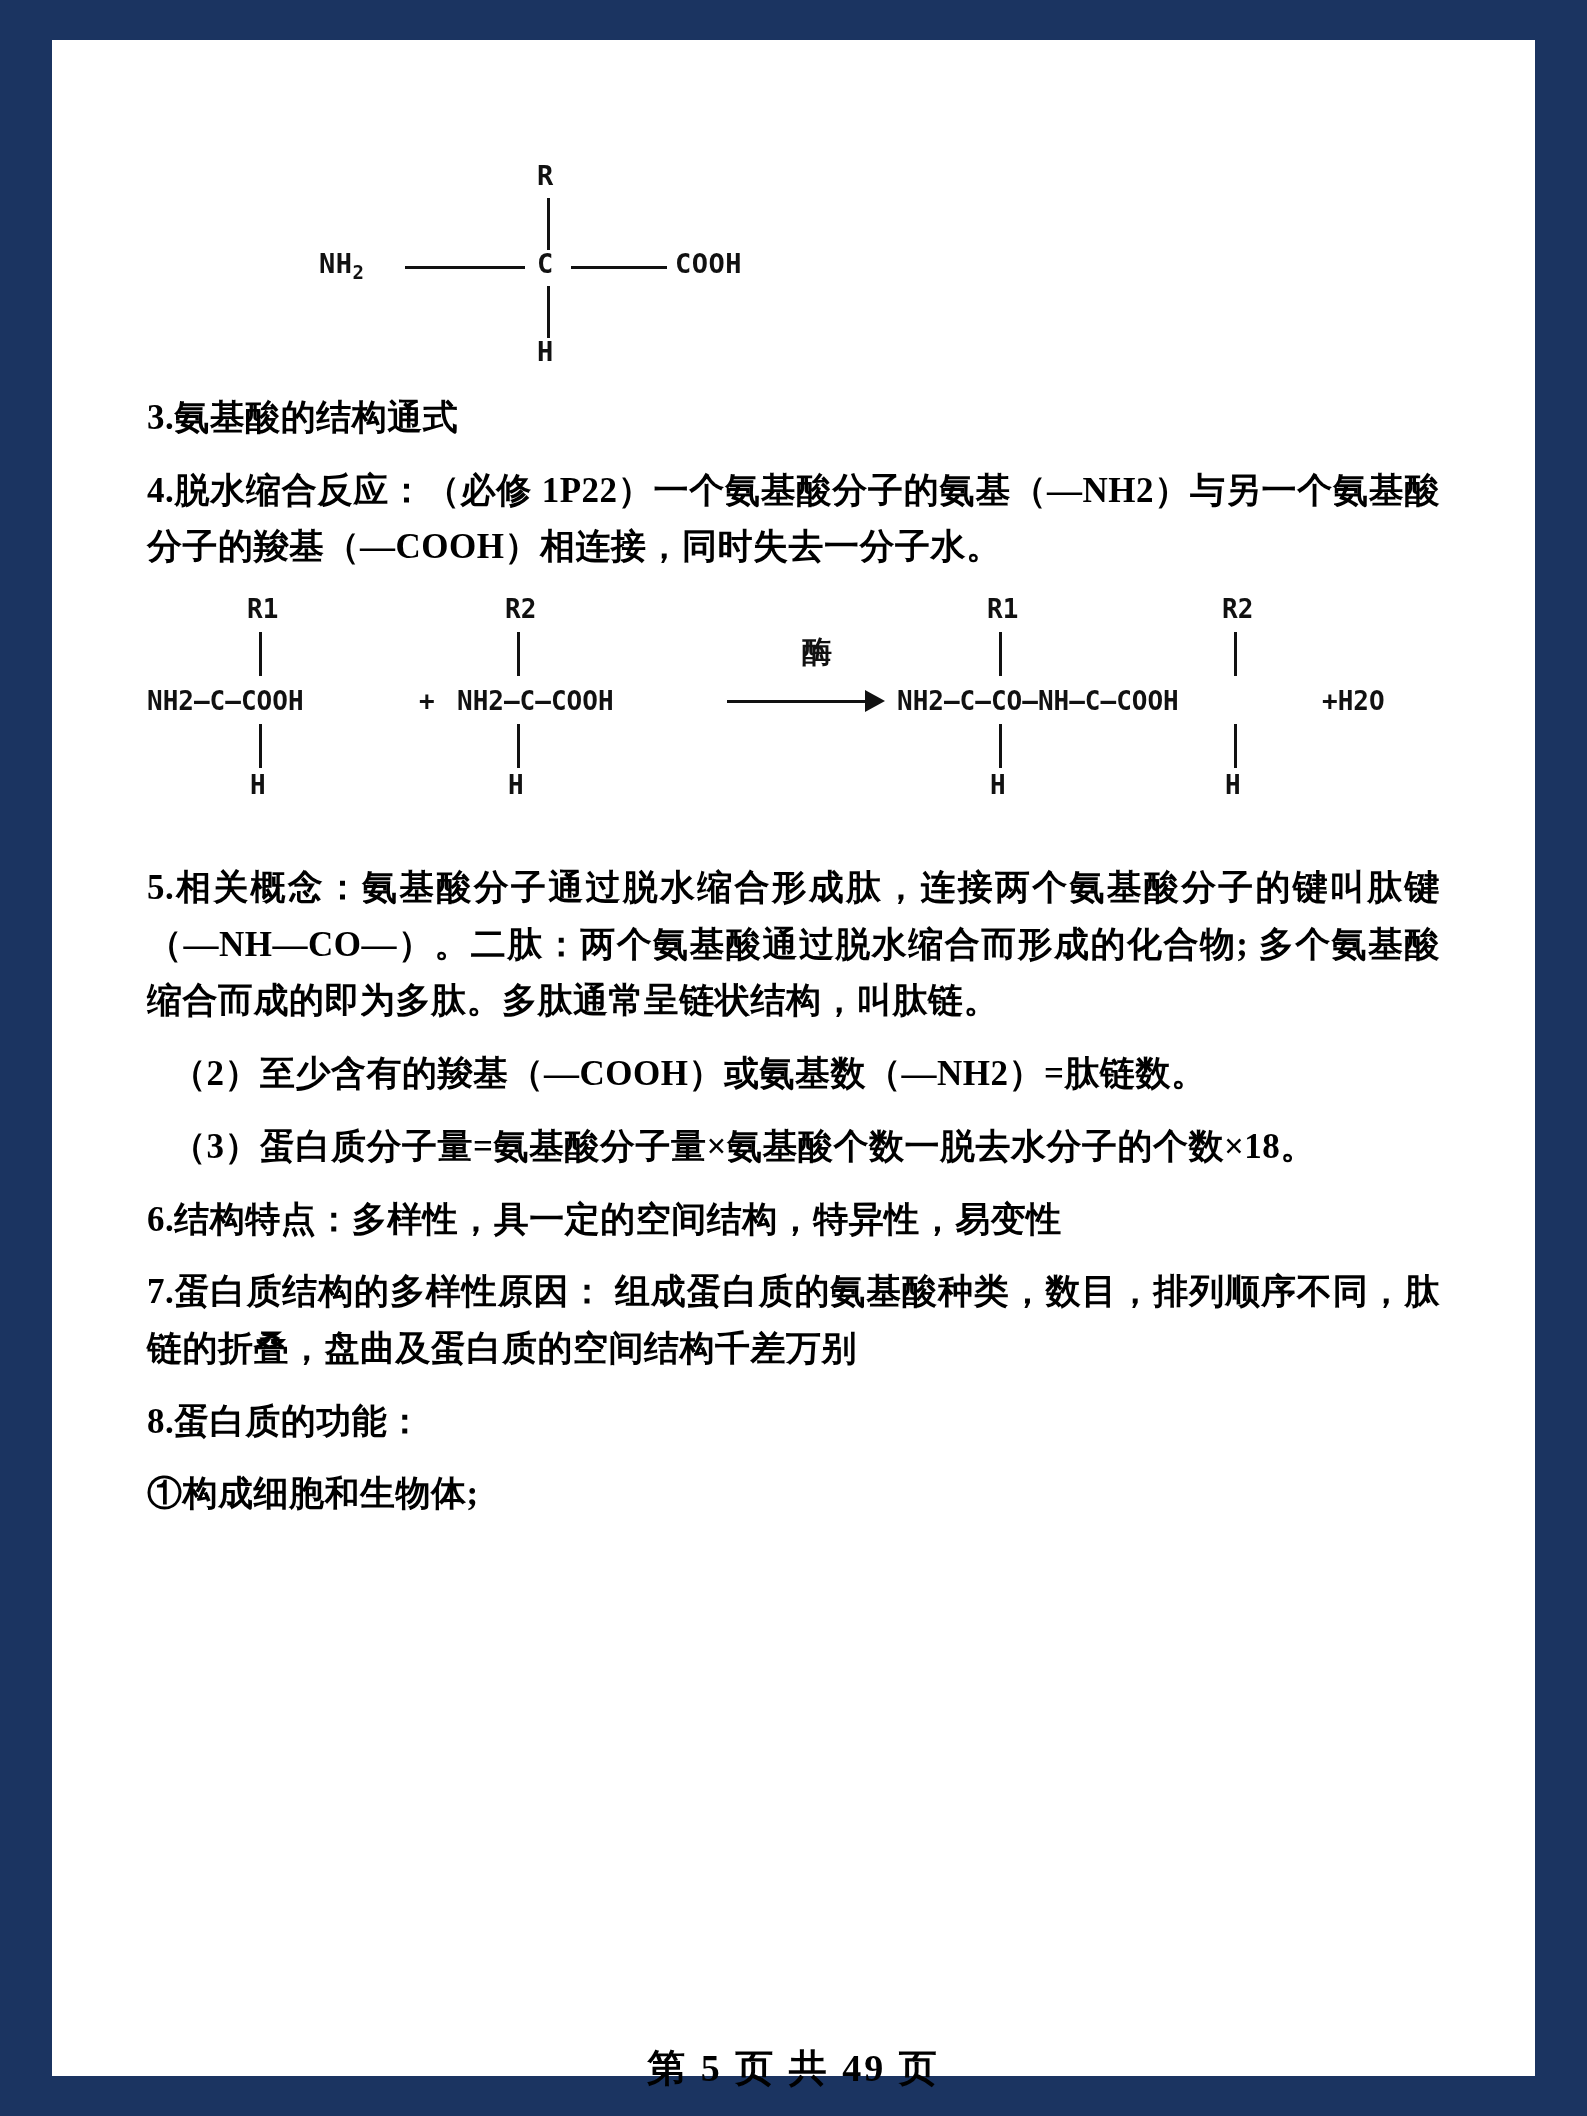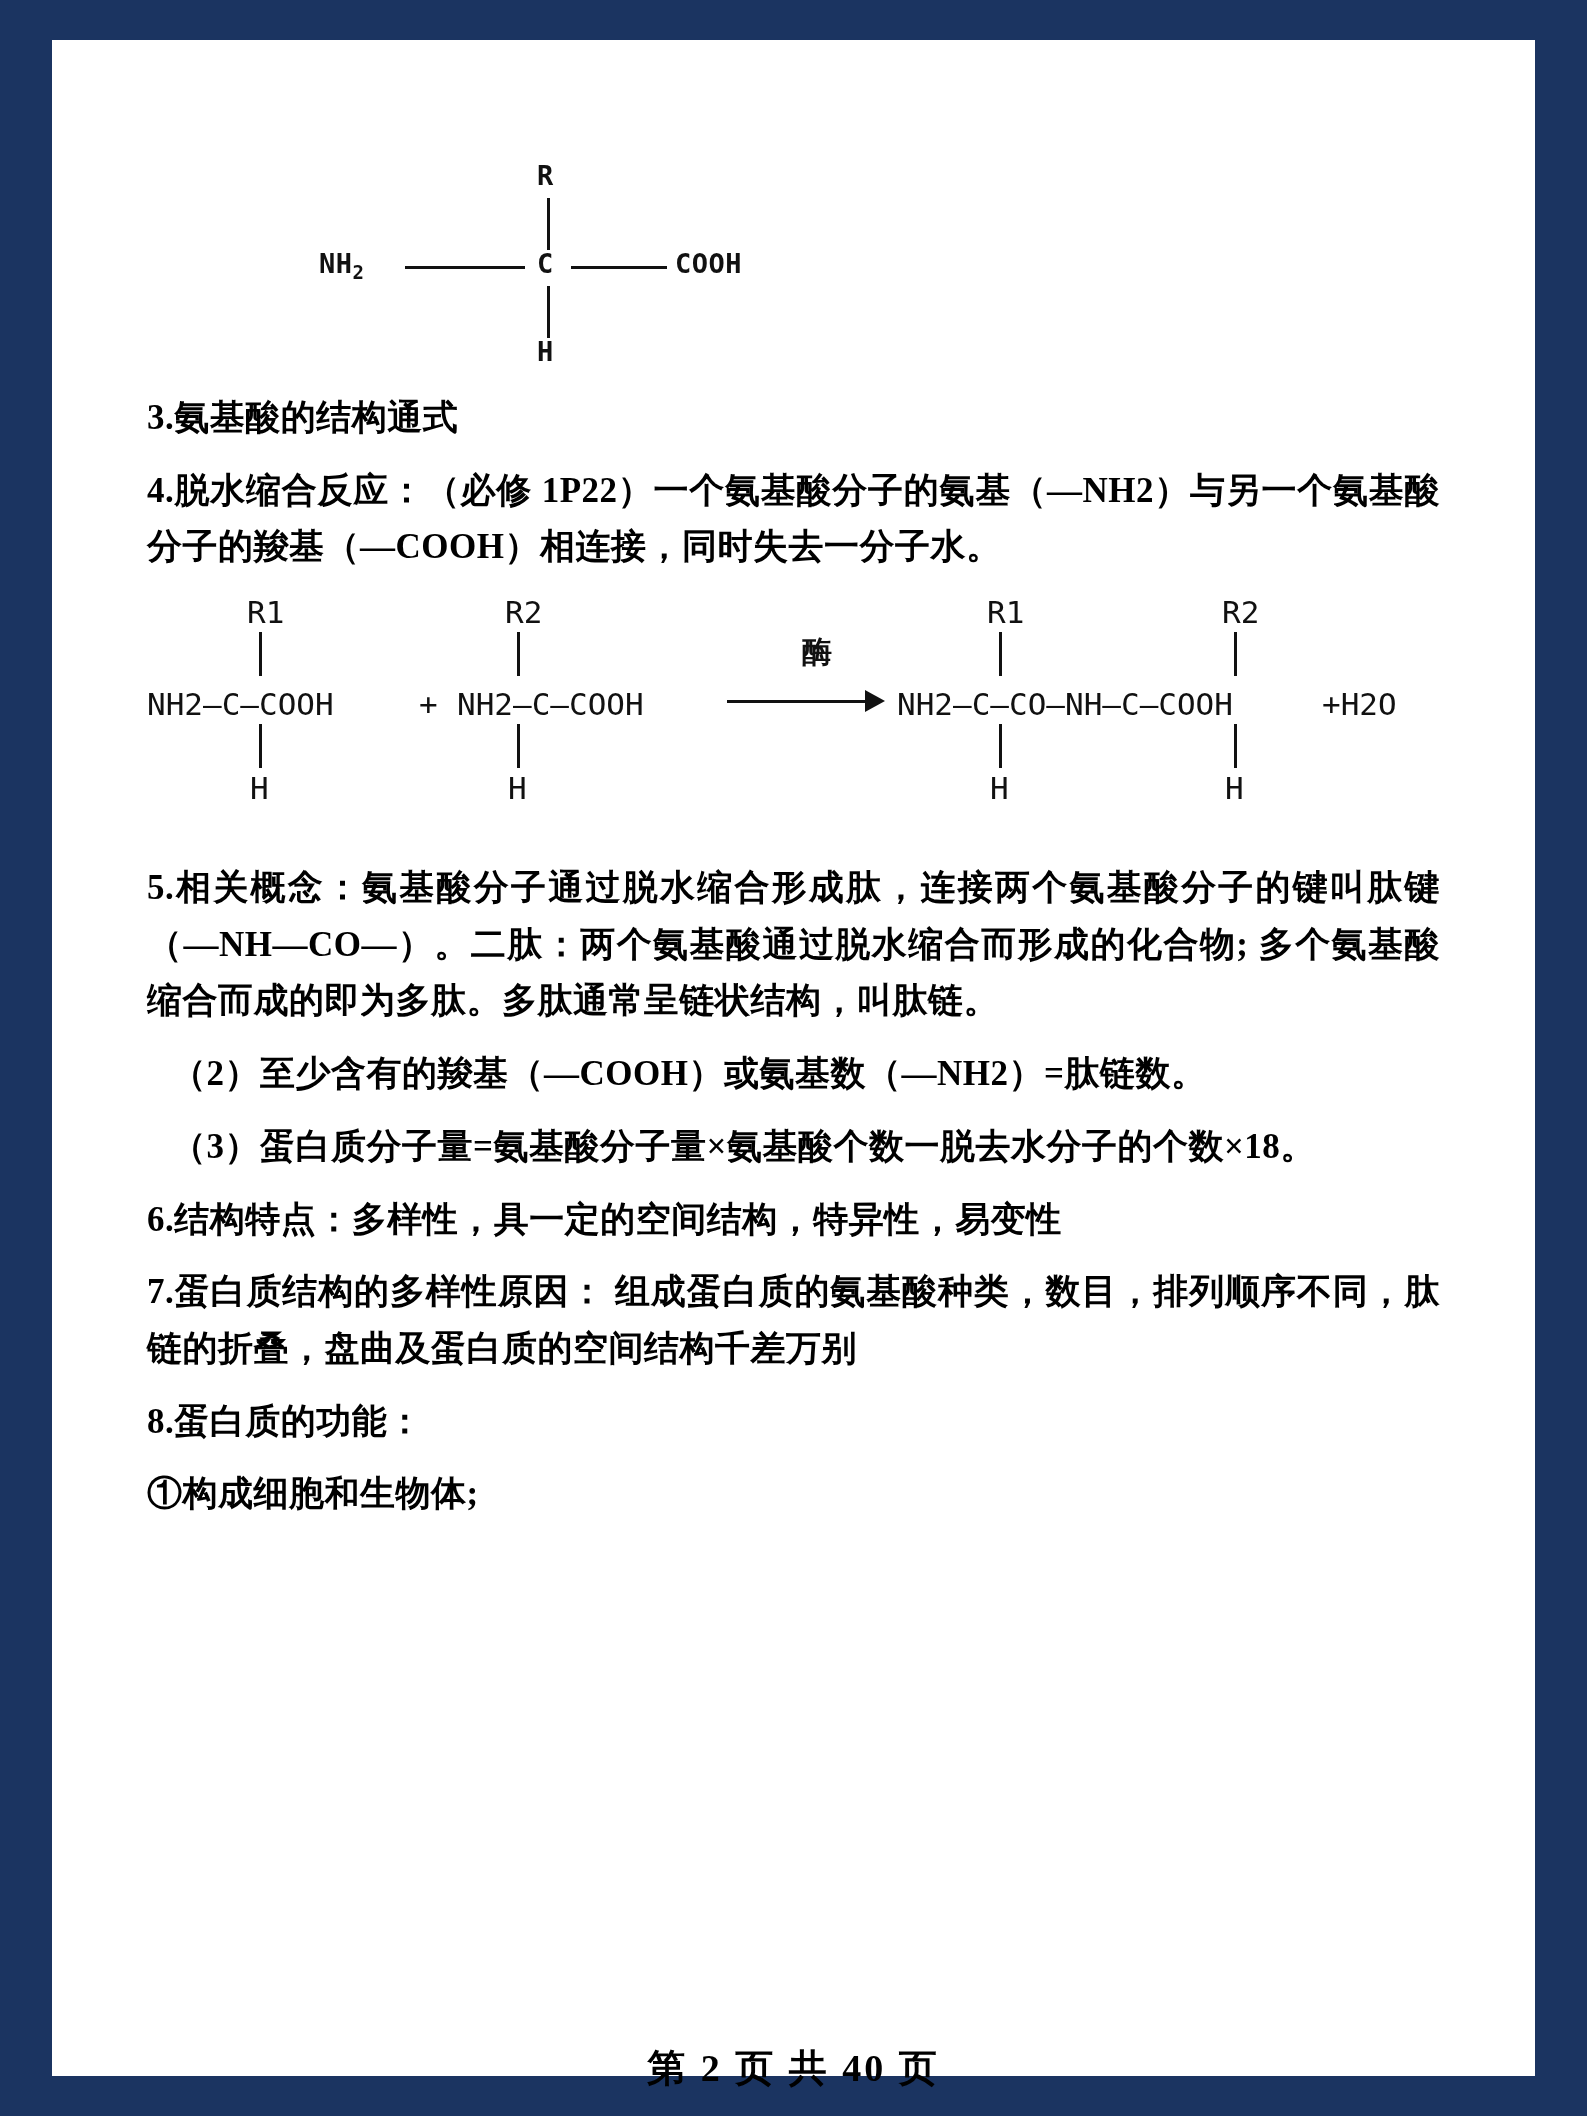--- a/index.html
+++ b/index.html
@@ -75,22 +75,22 @@
 
   
   .fig-cond {
     position: relative;
     height: 250px;
     margin: 18px 0 16px 0;
   }
   .fig-cond .cell {
     position: absolute;
     font-family: "DejaVu Sans Mono", monospace;
-    font-weight: 400;
-    font-size: 31px;
+    font-weight: 700;
+    font-size: 26px;
     color: #111;
     white-space: nowrap;
   }
   .fig-cond .cn {
     font-family: "Liberation Serif", serif;
     font-weight: 700;
     font-size: 30px;
   }
   .arrow-line {
     position: absolute;
@@ -188,16 +188,16 @@
     <p class="para">5.相关概念：氨基酸分子通过脱水缩合形成肽，连接两个氨基酸分子的键叫肽键（—NH—CO—）。二肽：两个氨基酸通过脱水缩合而形成的化合物; 多个氨基酸缩合而成的即为多肽。多肽通常呈链状结构，叫肽链。</p>
 
     <p class="para sub-item">（2）至少含有的羧基（—COOH）或氨基数（—NH2）=肽链数。</p>
     <p class="para sub-item">（3）蛋白质分子量=氨基酸分子量×氨基酸个数一脱去水分子的个数×18。</p>
 
     <p class="para">6.结构特点：多样性，具一定的空间结构，特异性，易变性</p>
     <p class="para">7.蛋白质结构的多样性原因： 组成蛋白质的氨基酸种类，数目，排列顺序不同，肽链的折叠，盘曲及蛋白质的空间结构千差万别</p>
     <p class="para">8.蛋白质的功能：</p>
     <p class="para">①构成细胞和生物体;</p>
 
-    <div class="footer">第 2 页 共 40 页</div>
+    <div class="footer">第 5 页 共 49 页</div>
 
   </div>
 </div>
 
 </body></html>

